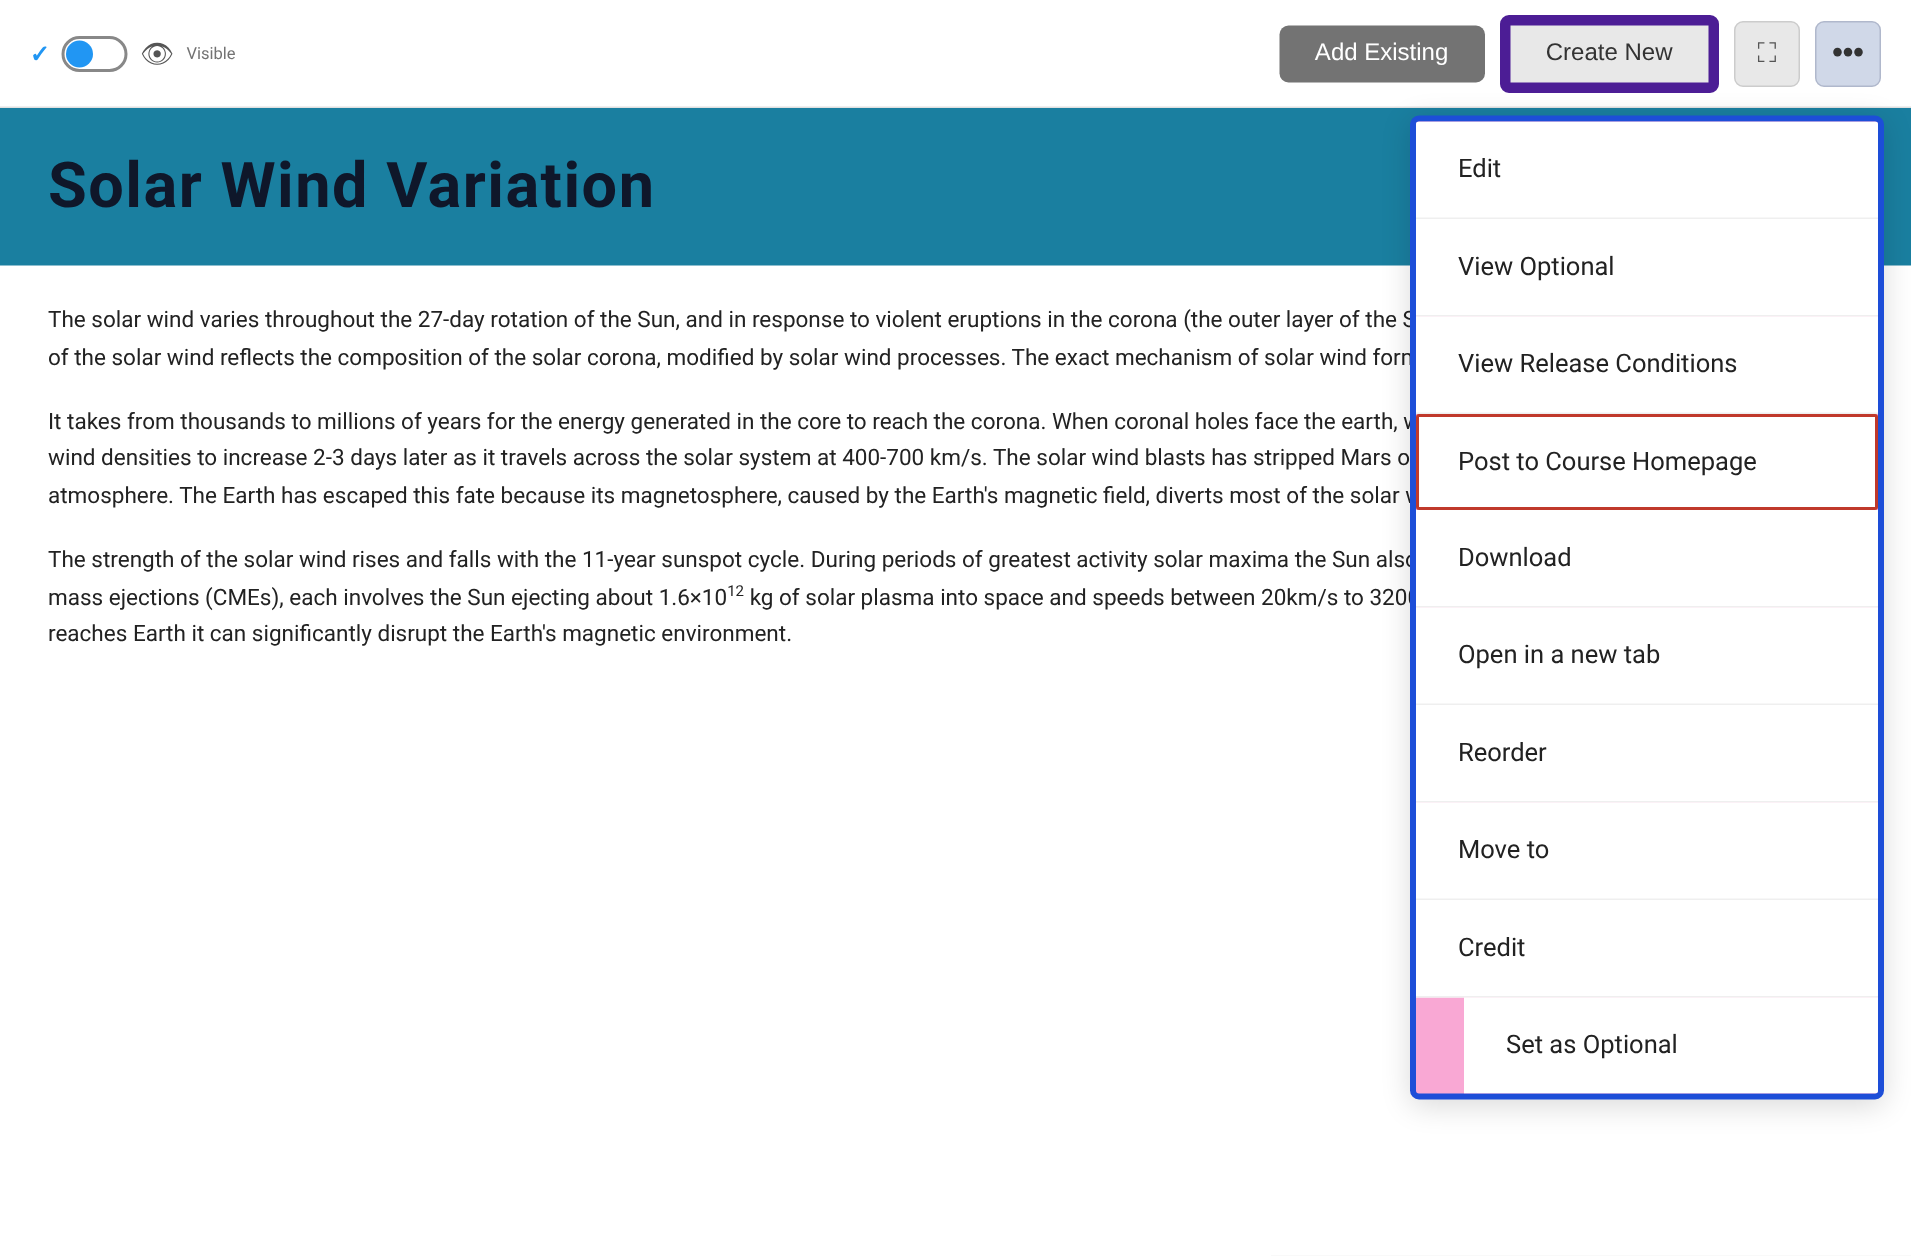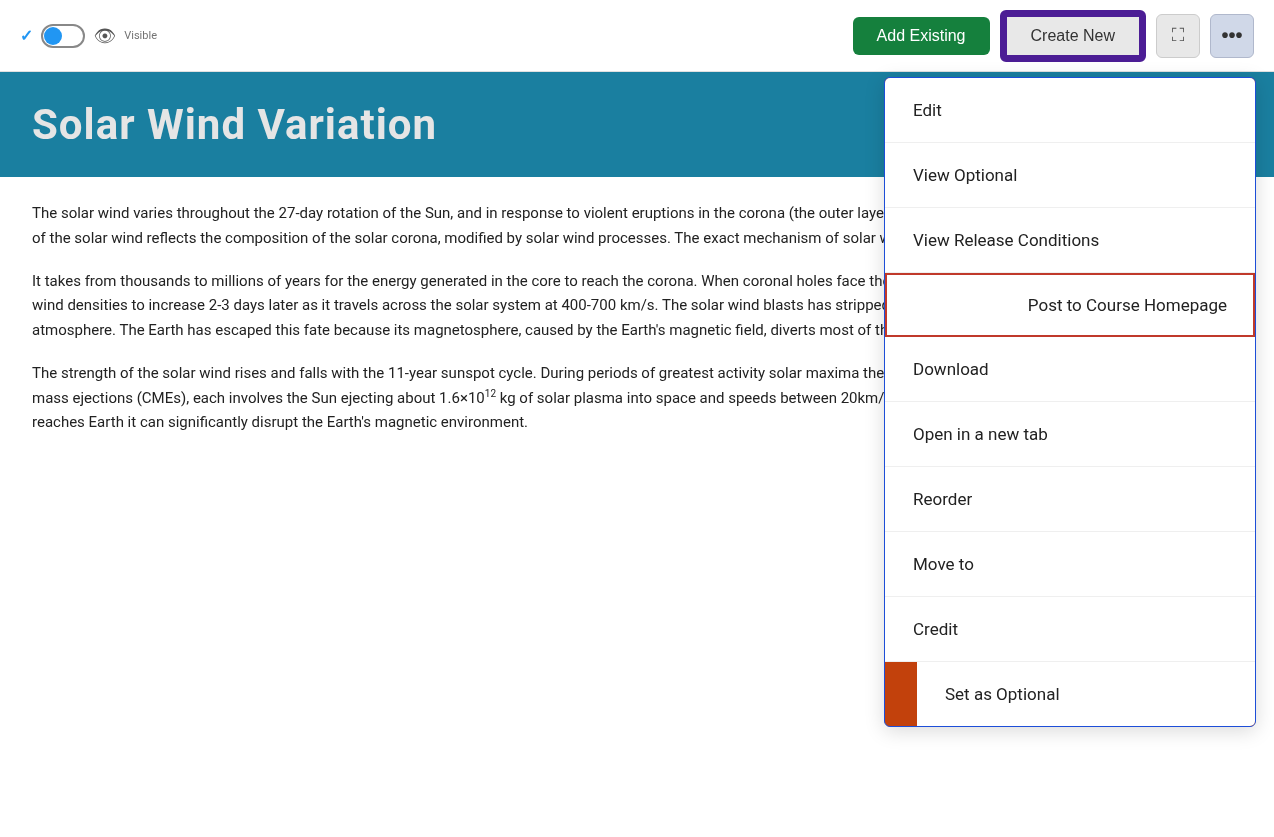--- a/index.html
+++ b/index.html
@@ -59,21 +59,21 @@
       font-size: 11px;
       color: #737373;
     }
     .toolbar-right {
       margin-left: auto;
       display: flex;
       align-items: center;
       gap: 10px;
     }
     .btn-add-existing {
-      background: #15803d;
+      background: #737373;
       color: #fff;
       border: none;
       border-radius: 6px;
       padding: 10px 24px;
       font-size: 16px;
       font-weight: 500;
       cursor: pointer;
     }
     .btn-create-new {
       background: #e8e8e8;
@@ -125,21 +125,21 @@
       flex: 1;
       background: #ffffff;
       overflow-y: auto;
       padding: 0;
     }
     .article-header {
       background: #1a7fa0;
       padding: 28px 32px;
     }
     .article-title {
-      color: #e5e5e5;
+      color: #0f172a;
       font-size: 42px;
       font-weight: 700;
       letter-spacing: 1px;
     }
     .article-body {
       padding: 24px 32px;
     }
     .article-section {
       display: flex;
       gap: 24px;
@@ -182,23 +182,23 @@
       left: 0;
       right: 0;
       bottom: 0;
       pointer-events: none;
       z-index: 100;
     }
     .dropdown-menu {
       position: absolute;
       top: 5px;
       right: 18px;
-      width: 372px;
-      background: #c2410c;
-      border: 1px solid #1d4ed8;
+      width: 316px;
+      background: #f9a8d4;
+      border: 4px solid #1d4ed8;
       border-radius: 6px;
       box-shadow: 0 4px 20px rgba(0,0,0,0.15);
       pointer-events: all;
       overflow: hidden;
     }
     .menu-item {
       padding: 22px 28px;
       font-size: 17px;
       color: #222;
       cursor: pointer;
@@ -207,21 +207,20 @@
       transition: background 0.15s;
     }
     .menu-item:last-child {
       border-bottom: none;
       margin-left: 32px;
     }
     .menu-item.highlighted {
       border: 2px solid #c0392b;
       border-radius: 2px;
       padding: 20px 26px;
-      text-align: right;
     }
   </style>
 </head>
 <body>
 
 <div class="toolbar">
   <div class="visible-toggle">
     <span class="check-icon">✓</span>
     <div class="toggle-switch"></div>
     <span class="eye-icon">👁</span>

